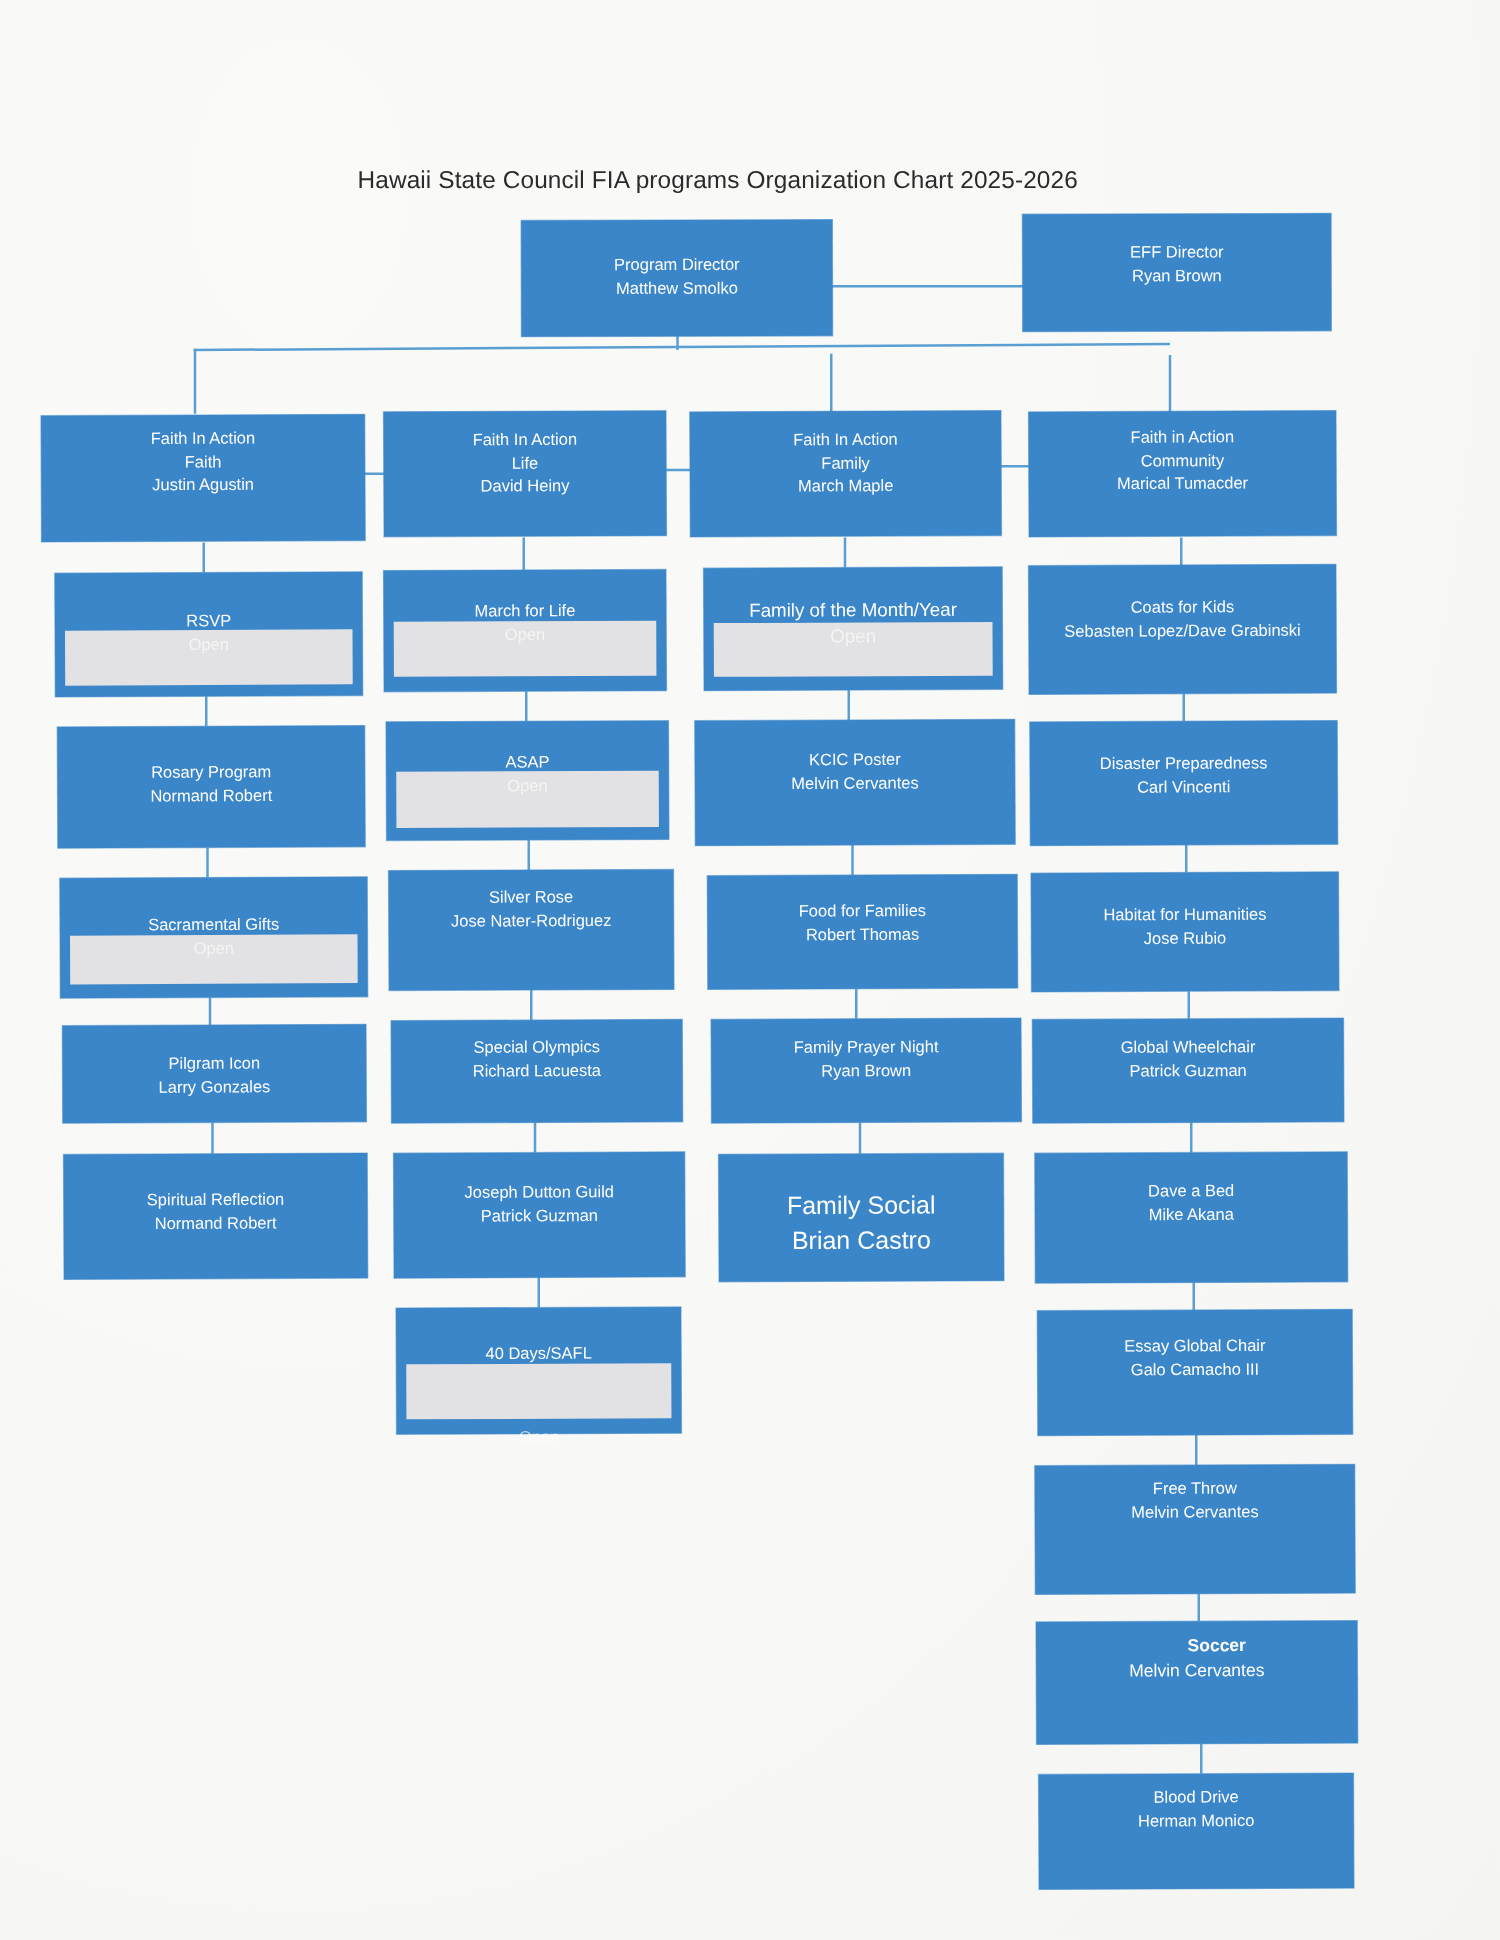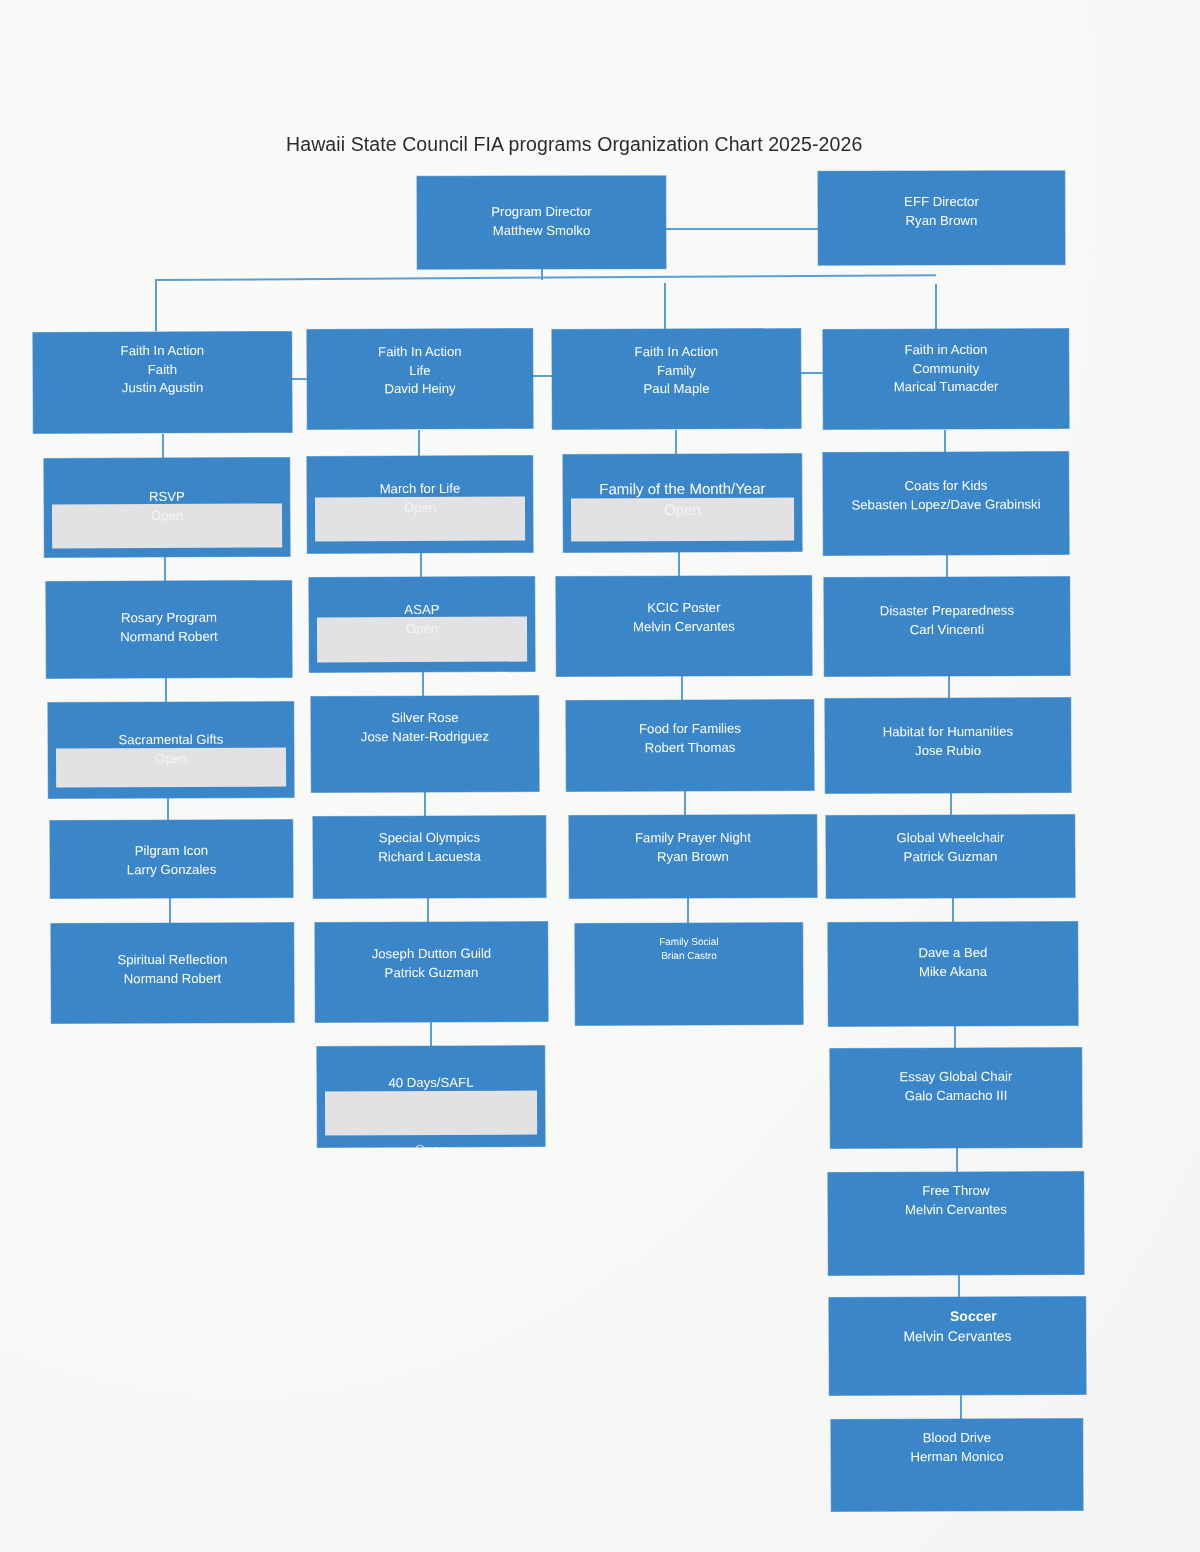--- a/index.html
+++ b/index.html
@@ -145,21 +145,21 @@
 
   <div class="node" style="left:307px; top:329px; width:226px; height:100px; padding-top:14px; transform:rotate(-0.25deg);">
     <span class="ln">Faith In Action</span>
     <span class="ln">Life</span>
     <span class="ln">David Heiny</span>
   </div>
 
   <div class="node" style="left:552px; top:329px; width:249px; height:100px; padding-top:14px; transform:rotate(-0.25deg);">
     <span class="ln">Faith In Action</span>
     <span class="ln">Family</span>
-    <span class="ln">Paul Maple</span>
+    <span class="ln">March Maple</span>
   </div>
 
   <div class="node" style="left:823px; top:329px; width:246px; height:100px; padding-top:12px; transform:rotate(-0.25deg);">
     <span class="ln">Faith in Action</span>
     <span class="ln">Community</span>
     <span class="ln">Marical Tumacder</span>
   </div>
 
   <div class="node" style="left:44px; top:458px; width:246px; height:99px; padding-top:30px; transform:rotate(-0.25deg);">
     <div class="hl" style="top:46px; height:44px;"></div>
@@ -235,21 +235,21 @@
   <div class="node" style="left:566px; top:700px; width:248px; height:91px; padding-top:20px; transform:rotate(-0.25deg);">
     <span class="ln">Food for Families</span>
     <span class="ln">Robert Thomas</span>
   </div>
 
   <div class="node" style="left:569px; top:815px; width:248px; height:83px; padding-top:14px; transform:rotate(-0.25deg);">
     <span class="ln">Family Prayer Night</span>
     <span class="ln">Ryan Brown</span>
   </div>
 
-  <div class="node" style="left:575px; top:923px; width:228px; height:102px; padding-top:12px; font-size:10px; transform:rotate(-0.25deg);">
+  <div class="node" style="left:575px; top:923px; width:228px; height:102px; padding-top:28px; font-size:20px; transform:rotate(-0.25deg);">
     <span class="ln">Family Social</span>
     <span class="ln">Brian Castro</span>
   </div>
 
   <div class="node" style="left:823px; top:452px; width:246px; height:103px; padding-top:25px; transform:rotate(-0.25deg);">
     <span class="ln">Coats for Kids</span>
     <span class="ln">Sebasten Lopez/Dave Grabinski</span>
   </div>
 
   <div class="node" style="left:824px; top:577px; width:246px; height:99px; padding-top:25px; transform:rotate(-0.25deg);">

